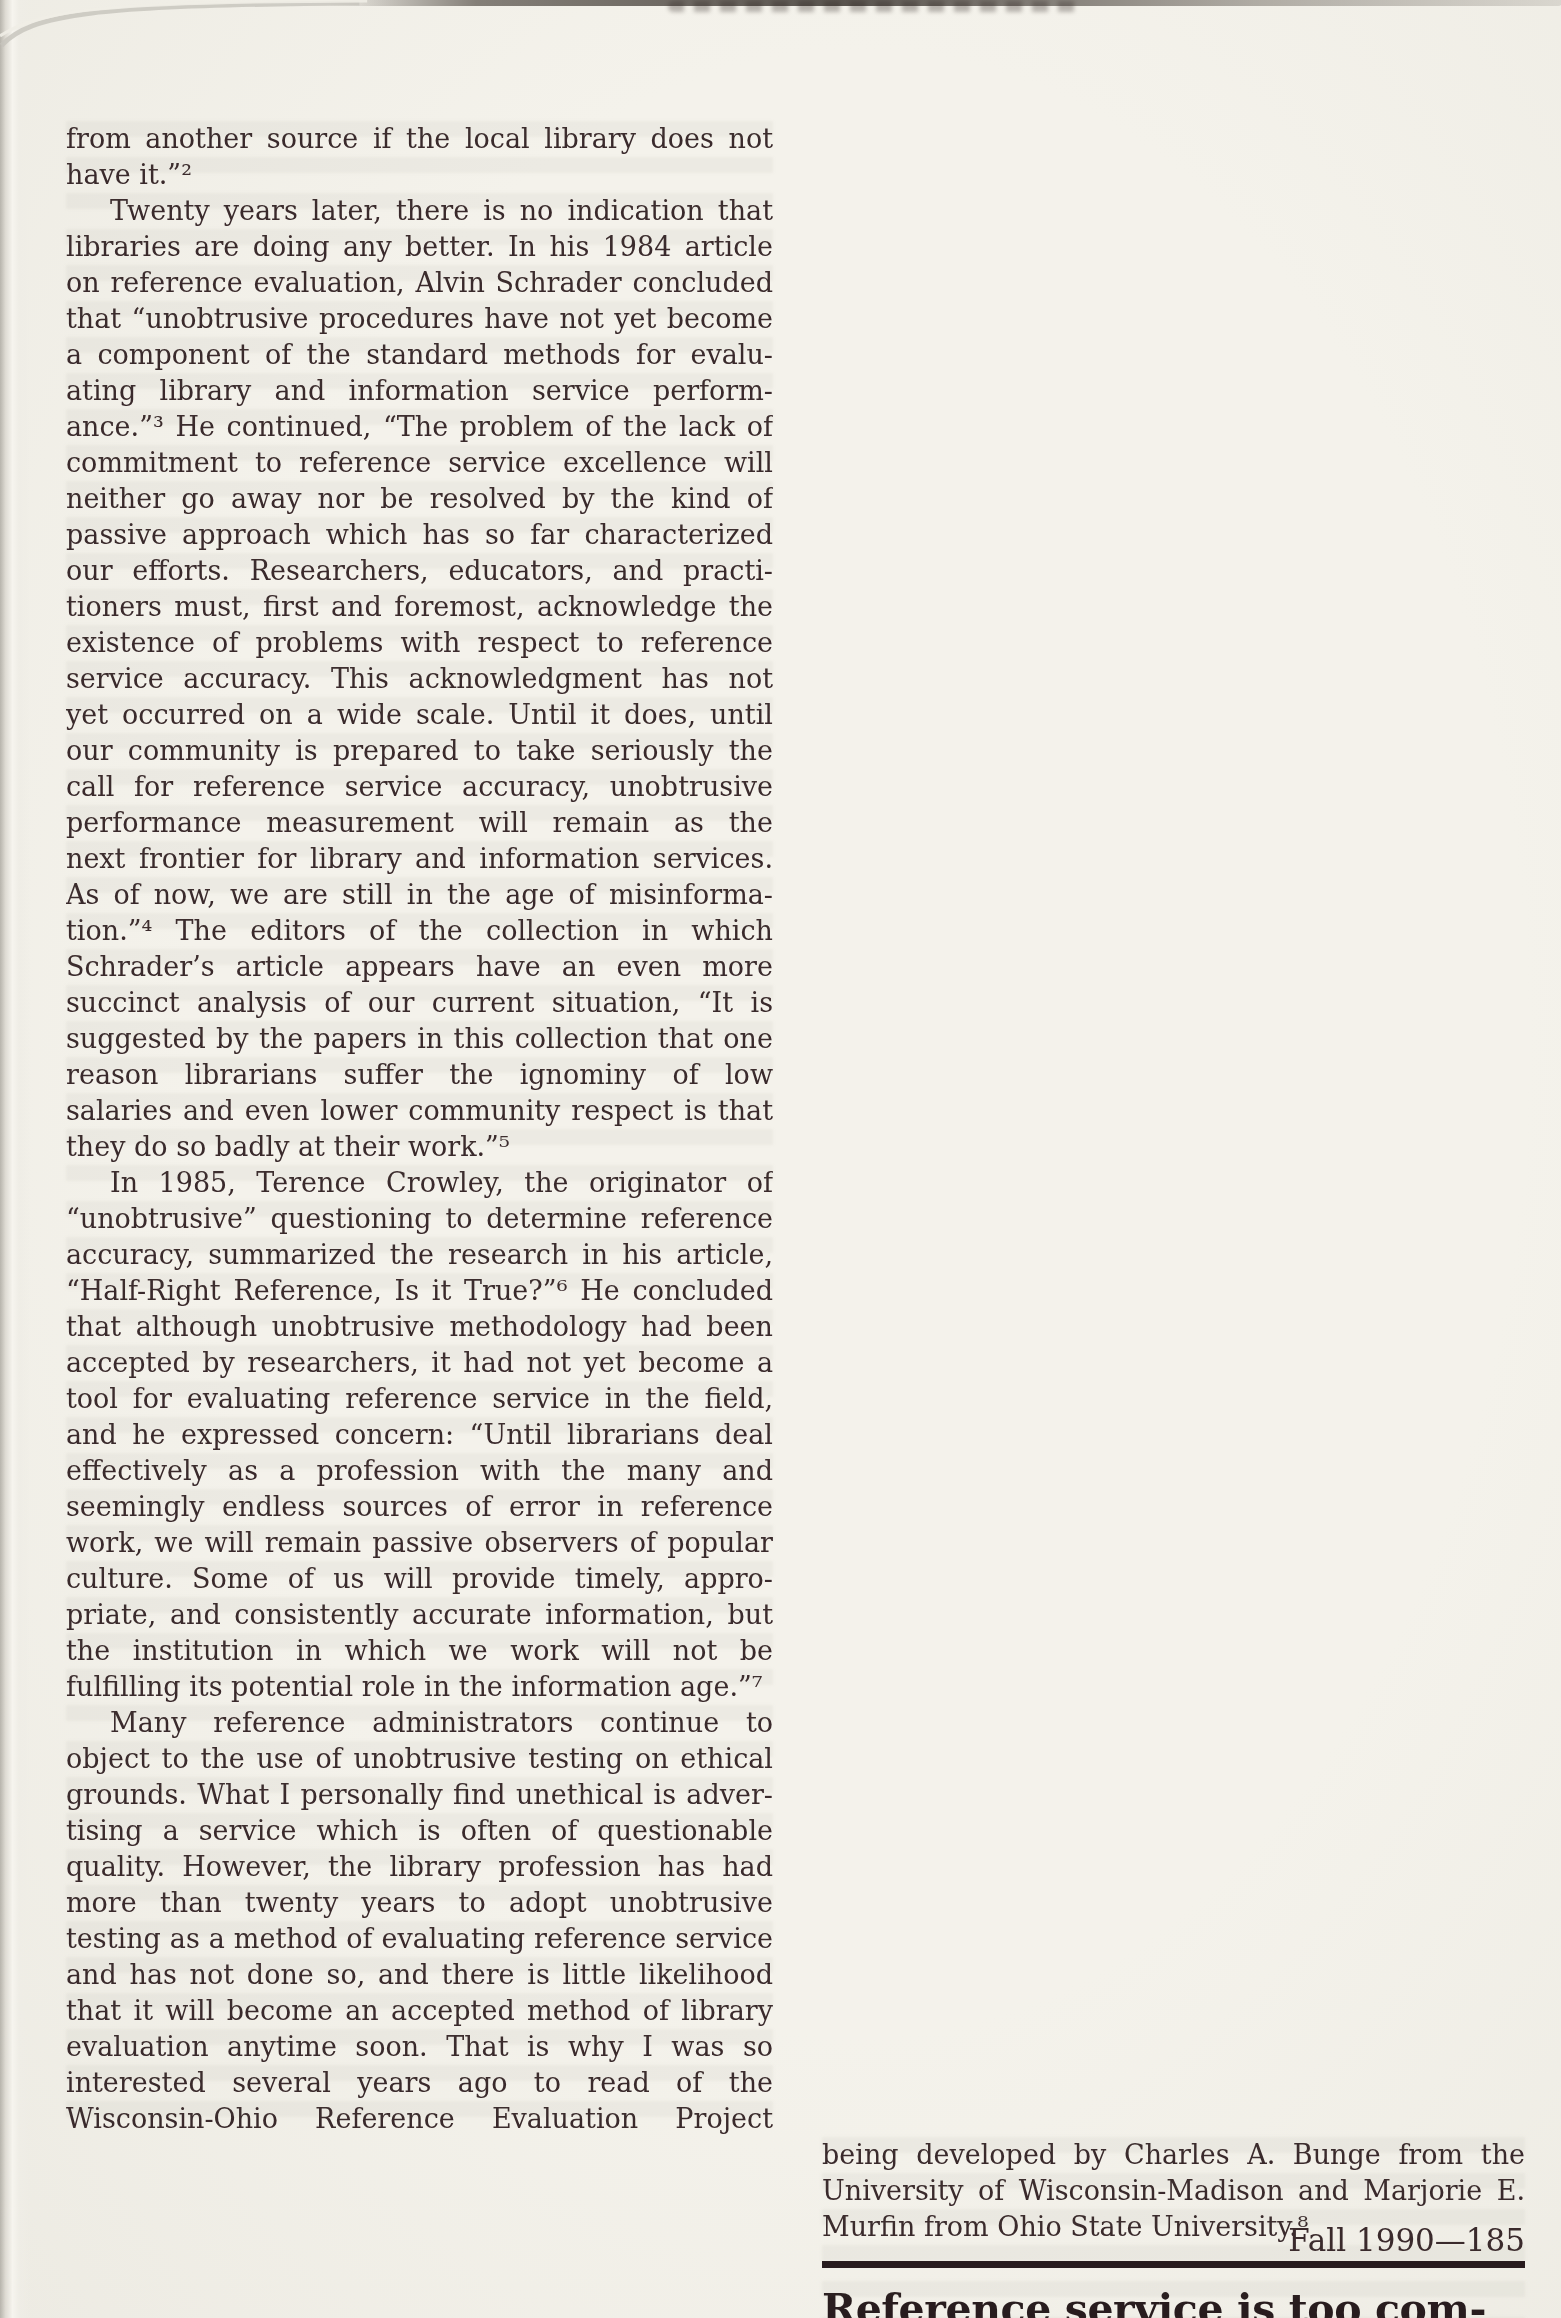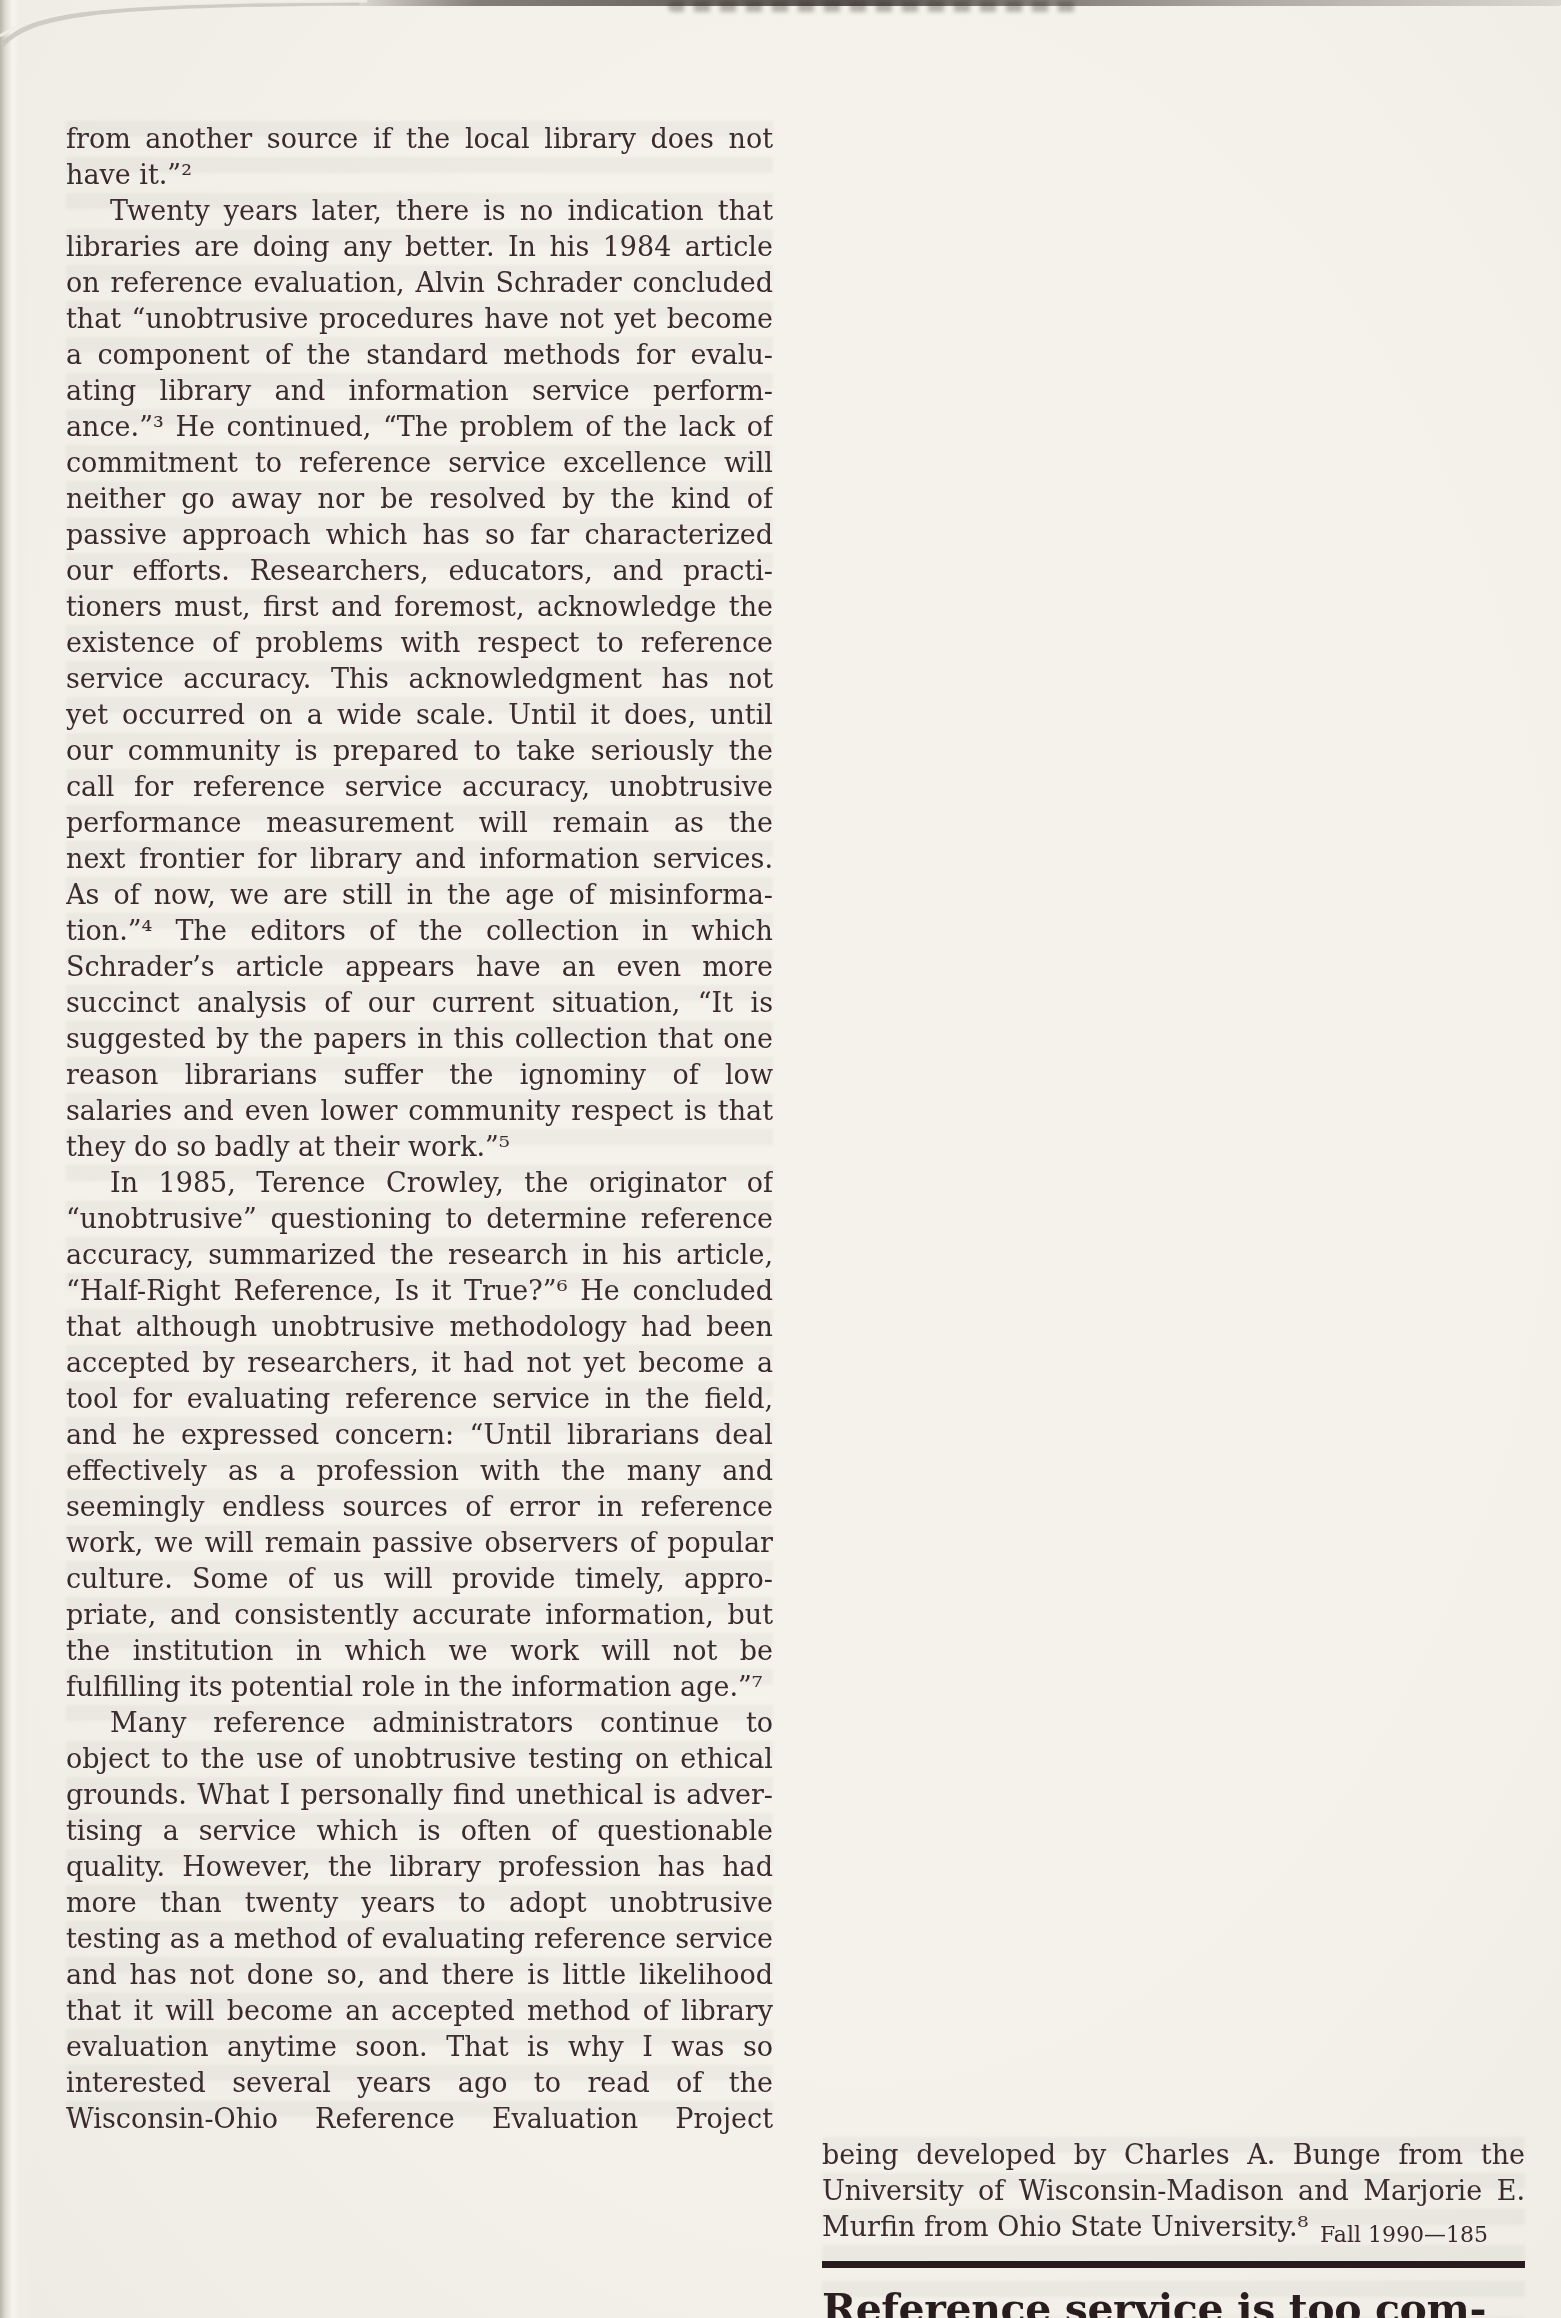--- a/index.html
+++ b/index.html
@@ -65,22 +65,22 @@
   }
   .pullquote{
     margin-top:15.6px;
     color:var(--quote-ink);
     font-weight:700;
     font-size:41px;
     letter-spacing:-0.4px;
   }
   .pq-line{height:50px;line-height:50px;white-space:nowrap;overflow:hidden;}
   .footer{
-    position:absolute;left:785px;top:2222px;width:703px;
-    font-size:22px;color:var(--ink);
+    position:absolute;left:822px;top:2222px;width:703px;
+    font-size:31px;color:var(--ink);
     text-align:right;
   }
 </style>
 </head>
 <body>
 
 <div class="sheet">
   <div class="edge-left"></div>
   <div class="edge-top"></div>
   <div class="edge-top-ghost"></div>

